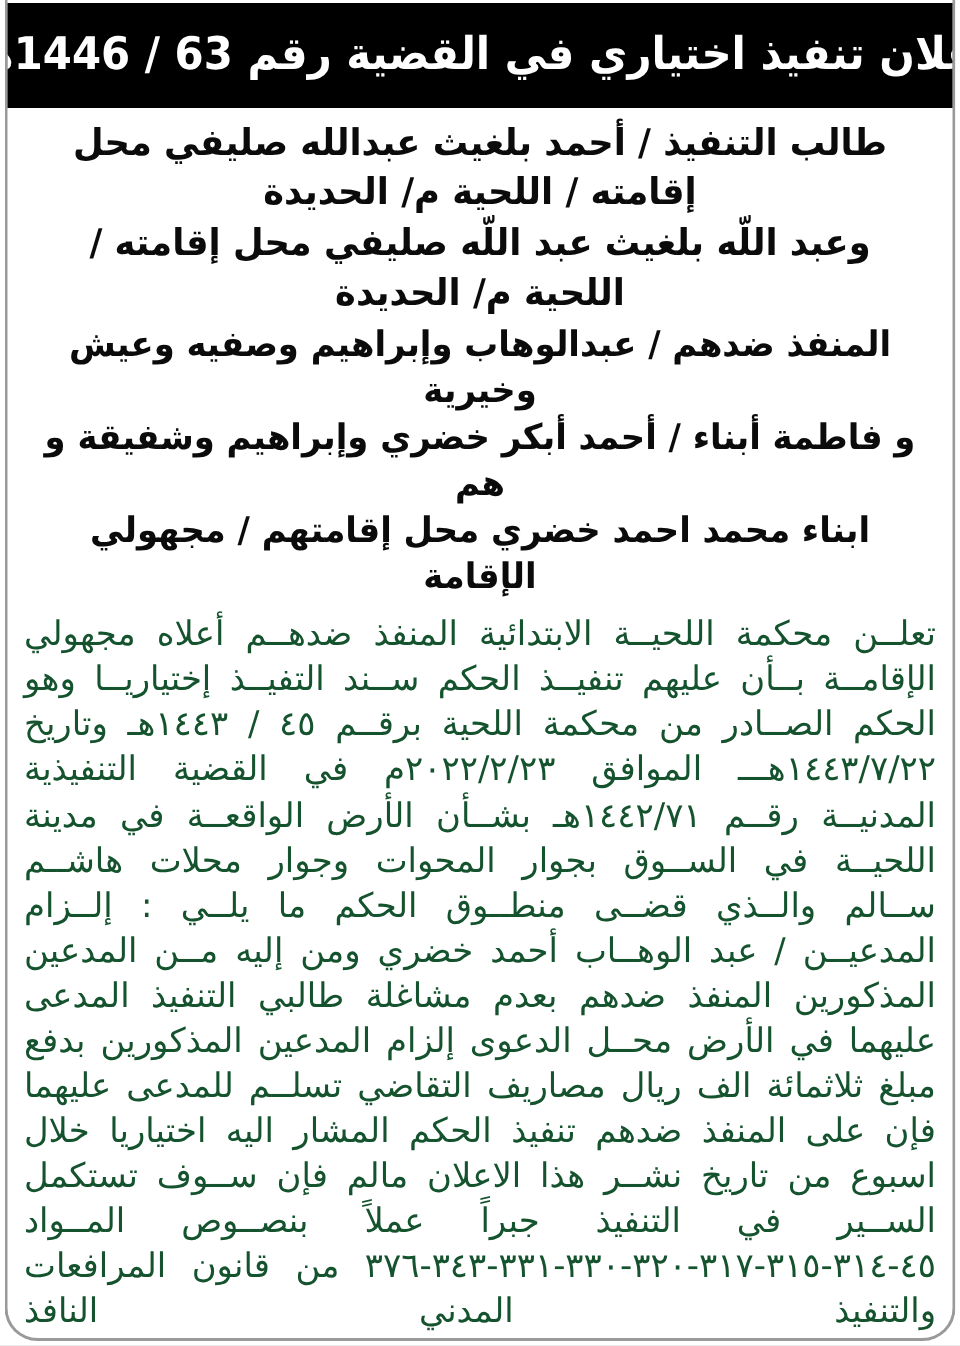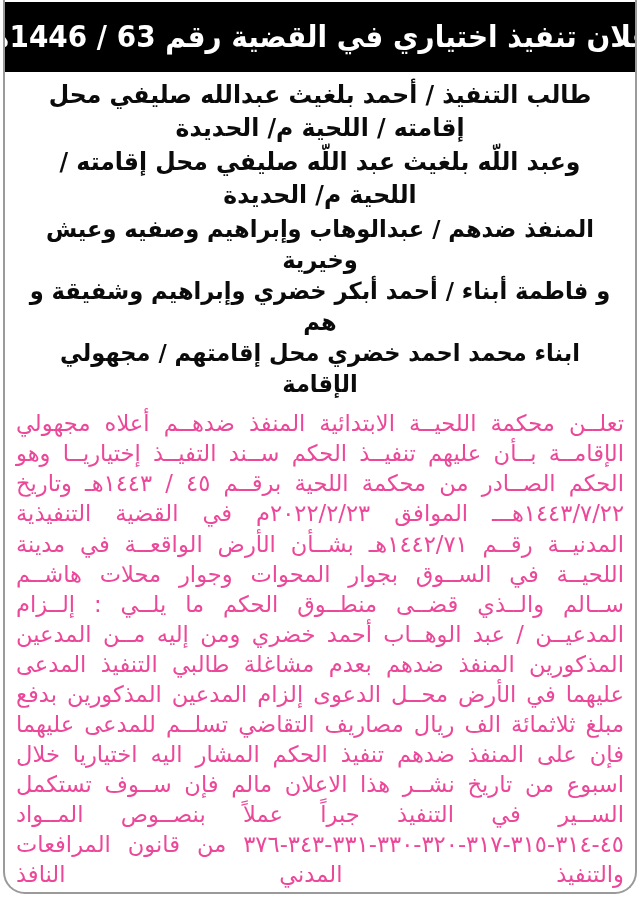--- a/index.html
+++ b/index.html
@@ -89,21 +89,21 @@
     white-space: normal;
   }
   .bold-block.tight {
     font-size: 23.5px;
     line-height: 1.32;
   }
   .body-block {
     direction: rtl;
     text-align: justify;
     text-align-last: justify;
-    color: #ec4899;
+    color: #14532d;
     font-weight: 400;
     font-size: 22.6px;
     line-height: 1.33;
     letter-spacing: -0.2px;
     padding: 2px 4px 0 4px;
     word-spacing: 1px;
   }
   .body-block p {
     margin: 0;
     text-align: justify;

